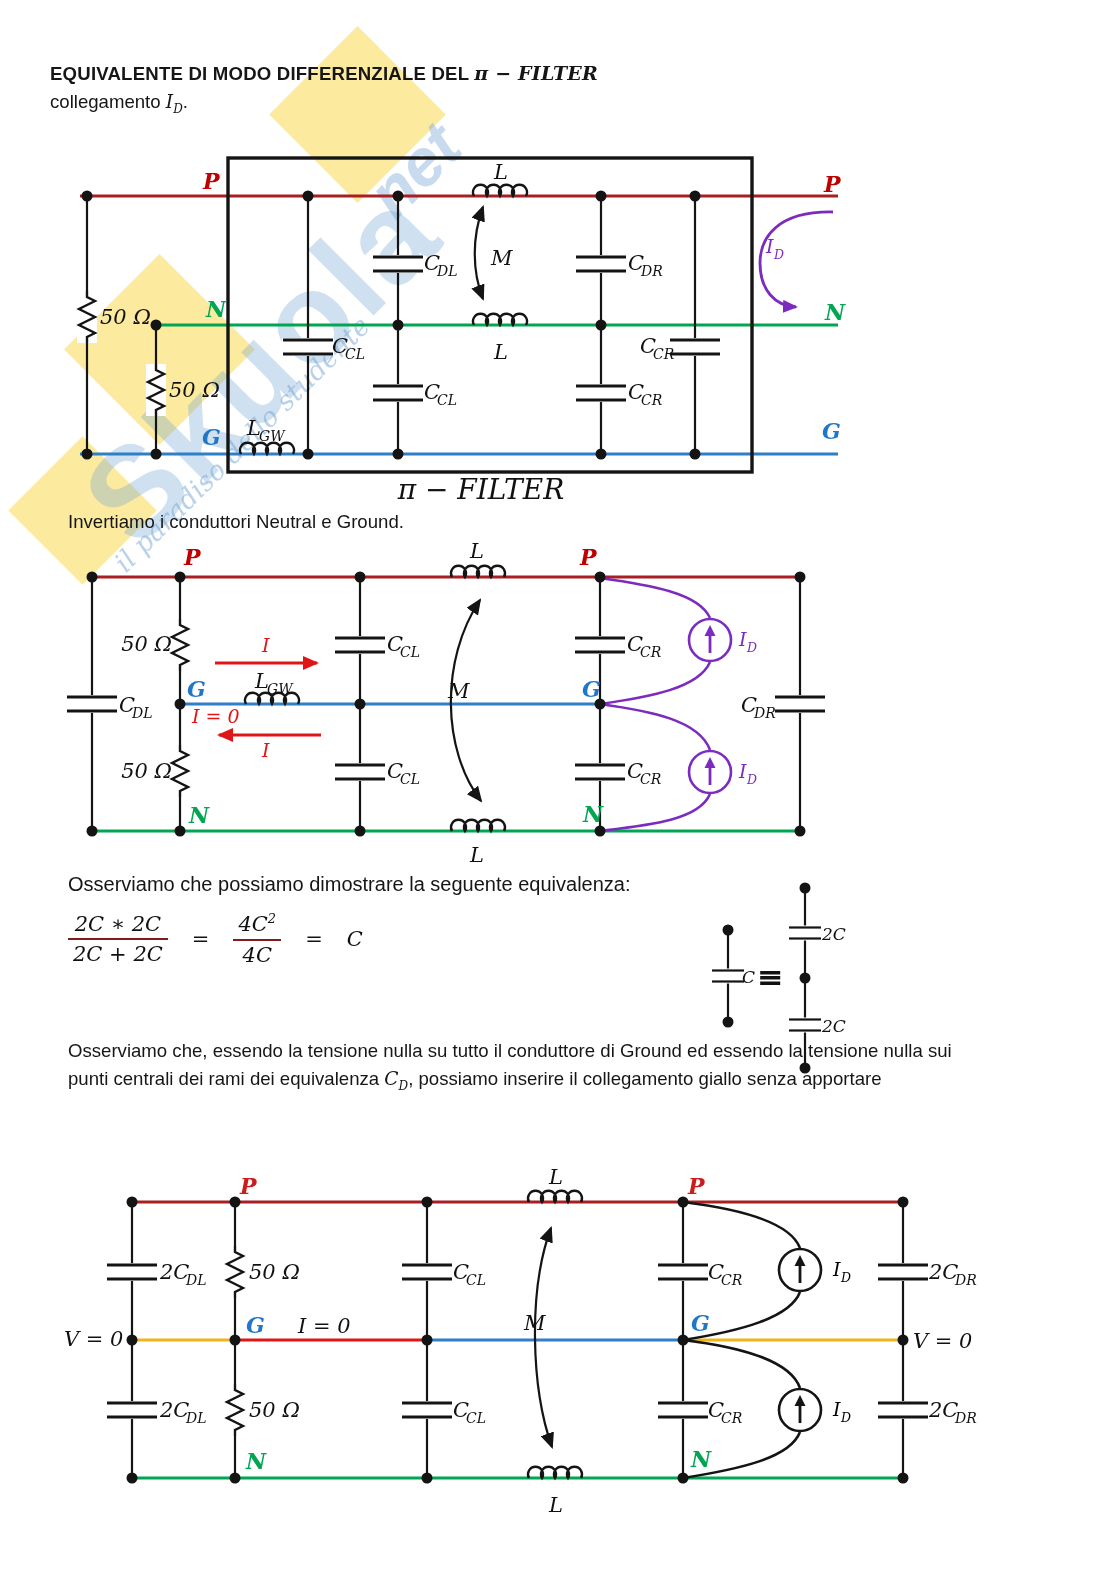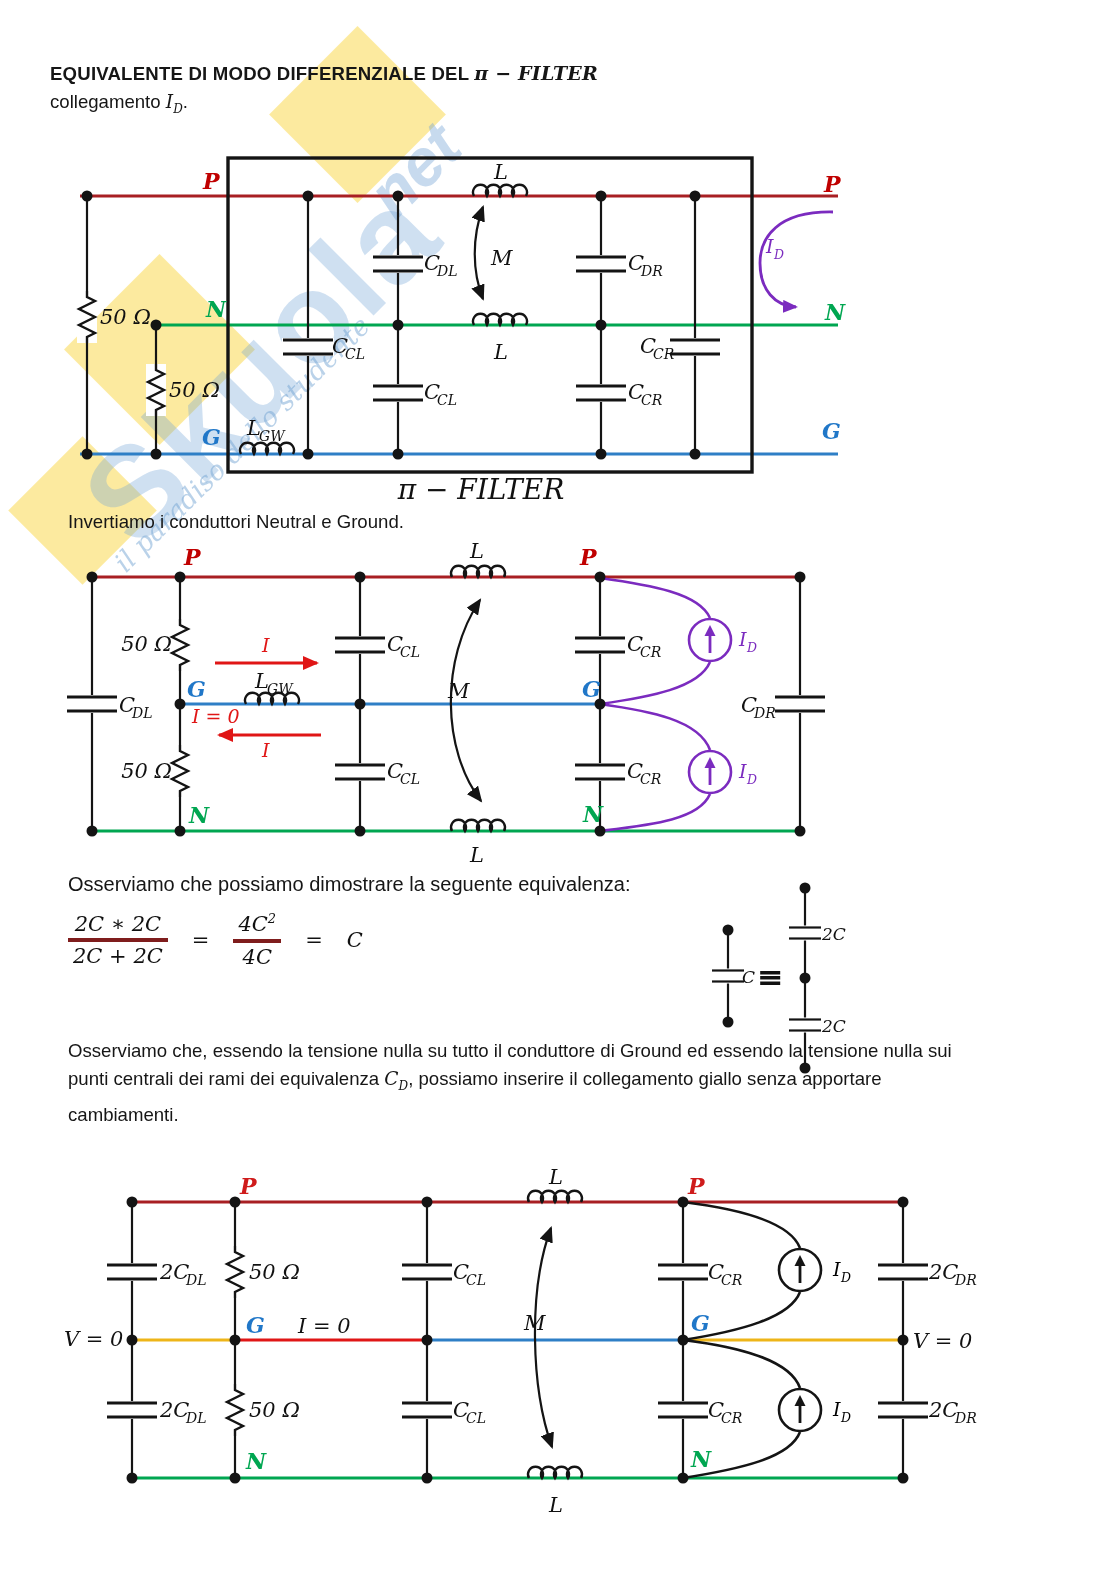--- a/index.html
+++ b/index.html
@@ -19,21 +19,21 @@
   #header{left:50px;top:60px;font-size:18.6px;line-height:27.6px;width:1010px;}
   #header .t1{font-weight:600;letter-spacing:.2px;}
   .tmath{font-family:"DejaVu Serif",serif;font-style:italic;font-size:19px;}
   .mvar{font-family:"DejaVu Serif",serif;font-style:italic;}
   sub{font-size:12px;}
   #para-invert{left:68px;top:511px;font-size:18.6px;}
   #para-equiv{left:68px;top:873px;font-size:20px;}
   #equation{left:68px;top:895px;display:flex;align-items:center;gap:24px;
             font-family:"DejaVu Serif",serif;font-style:italic;font-size:21px;color:#111;z-index:3;position:absolute;margin-top:16px;}
   .frac{display:inline-flex;flex-direction:column;text-align:center;line-height:1.18;}
-  .frac .den{border-top:4px solid #7f1d1d;padding:2px 5px 0 5px;}
+  .frac .den{border-top:2px solid #7f1d1d;padding:2px 5px 0 5px;}
   .frac .num{padding:0 5px 2px 5px;}
   sup{font-size:13px;}
   #para-yellow{left:68px;top:1037px;font-size:18.6px;line-height:28.4px;width:1020px;}
   
   #schem{position:absolute;left:0;top:0;z-index:2;}
   #schem text{font-family:"DejaVu Serif",serif;font-style:italic;}
   .lbl{font-size:21px;fill:#111;}
   .sub{font-size:14px;fill:#111;}
   .plbl{font-size:22px;font-weight:600;}
   .ilbl{font-size:19px;}
@@ -73,21 +73,20 @@
       <span class="num"><span>4C</span><sup>2</sup></span>
       <span class="den">4C</span>
     </span>
     <span>=</span>
     <span>C</span>
   </div>
 
   <div class="txt" id="para-yellow">
     <div>Osserviamo che, essendo la tensione nulla su tutto il conduttore di Ground ed essendo la tensione nulla sui</div>
     <div><span>punti centrali dei rami dei equivalenza </span><span class="mvar">C</span><sub class="mvar">D</sub><span>, possiamo inserire il collegamento giallo senza apportare</span></div>
-    <div>cambiamenti.</div>
   </div>
 
   <svg id="schem" width="1116" height="1579" viewBox="0 0 1116 1579">
     <defs>
       <circle id="dot" r="5.5" fill="#141414"></circle>
       <g id="cap" stroke="#141414" stroke-width="2.8">
         <rect x="-26" y="-9" width="52" height="18" fill="#fff" stroke="none"></rect>
         <line x1="-25" y1="-7" x2="25" y2="-7"></line>
           <line x1="-25" y1="7" x2="25" y2="7"></line>
       </g>

